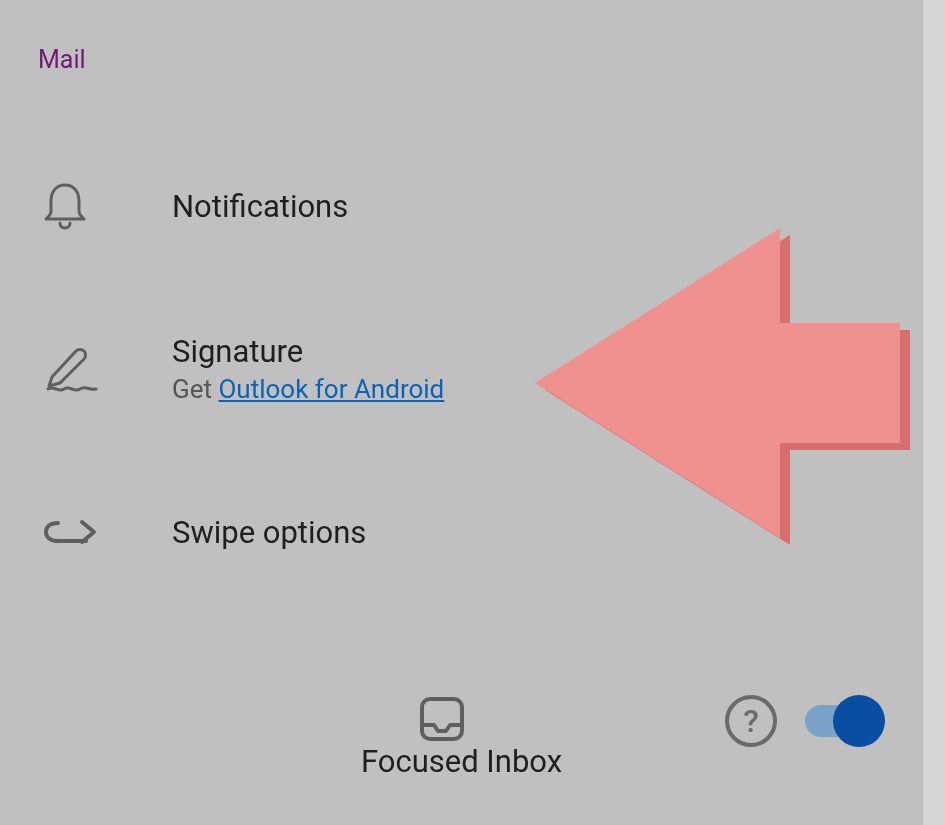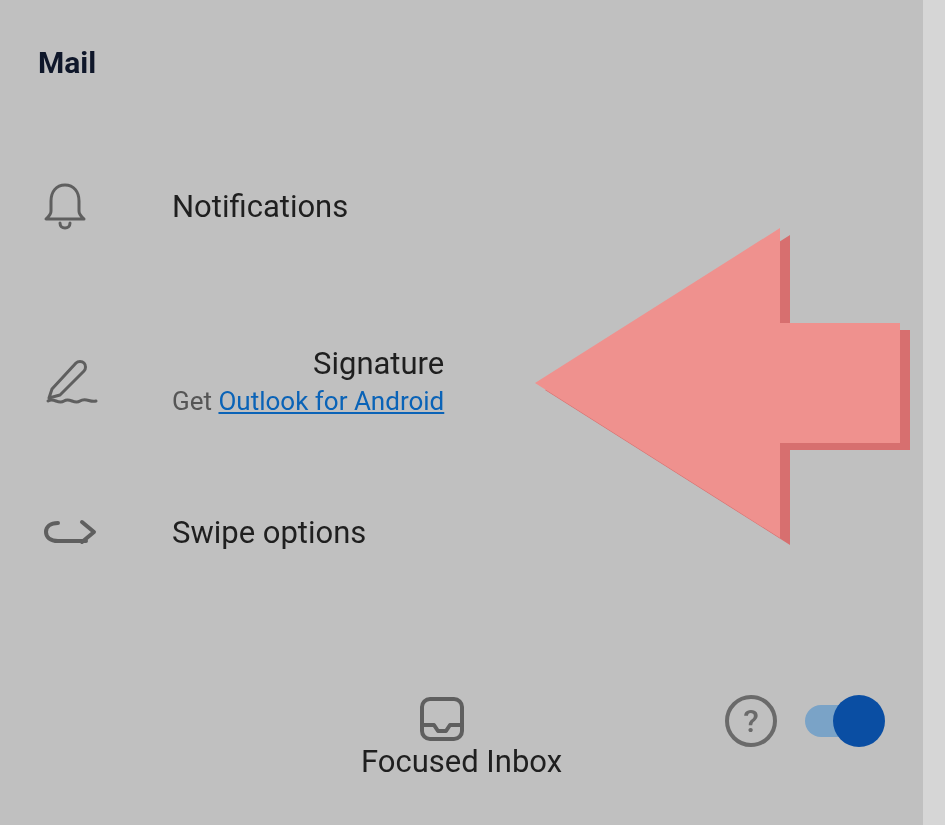--- a/index.html
+++ b/index.html
@@ -17,23 +17,23 @@
     right: 0;
     top: 0;
     width: 22px;
     height: 825px;
     background: #d6d6d6;
   }
   .section-header {
     position: absolute;
     left: 38px;
     top: 45px;
-    color: #0f172a;
-    font-size: 30px;
-    font-weight: 700;
+    color: #701a75;
+    font-size: 25px;
+    font-weight: 400;
   }
   .row {
     position: absolute;
     left: 0;
     width: 923px;
     display: flex;
     align-items: center;
   }
   .row .icon-slot {
     width: 172px;
@@ -41,40 +41,39 @@
     align-items: center;
     justify-content: flex-start;
   }
   .row .icon-slot svg,
   .row .icon-slot .svgbox {
     margin-left: 42px;
   }
   .row .labels {
     display: flex;
     flex-direction: column;
-    text-align: right;
   }
   .row .title {
     font-size: 31px;
     color: #1f1f1f;
     font-weight: 400;
   }
   .row .subtitle {
     font-size: 26px;
     color: #555;
     margin-top: 4px;
   }
   .row .subtitle a.link {
     color: #0a63b7;
     text-decoration: underline;
     cursor: pointer;
   }
 
   .row-notifications { top: 174px; height: 64px; }
-  .row-signature      { top: 340px; height: 80px; }
+  .row-signature      { top: 328px; height: 80px; }
   .row-swipe          { top: 500px; height: 64px; }
   .row-focused        { top: 695px; height: 64px; flex-direction: column; }
 
   .right-controls {
     position: absolute;
     right: 40px;
     display: flex;
     align-items: center;
     gap: 28px;
   }

